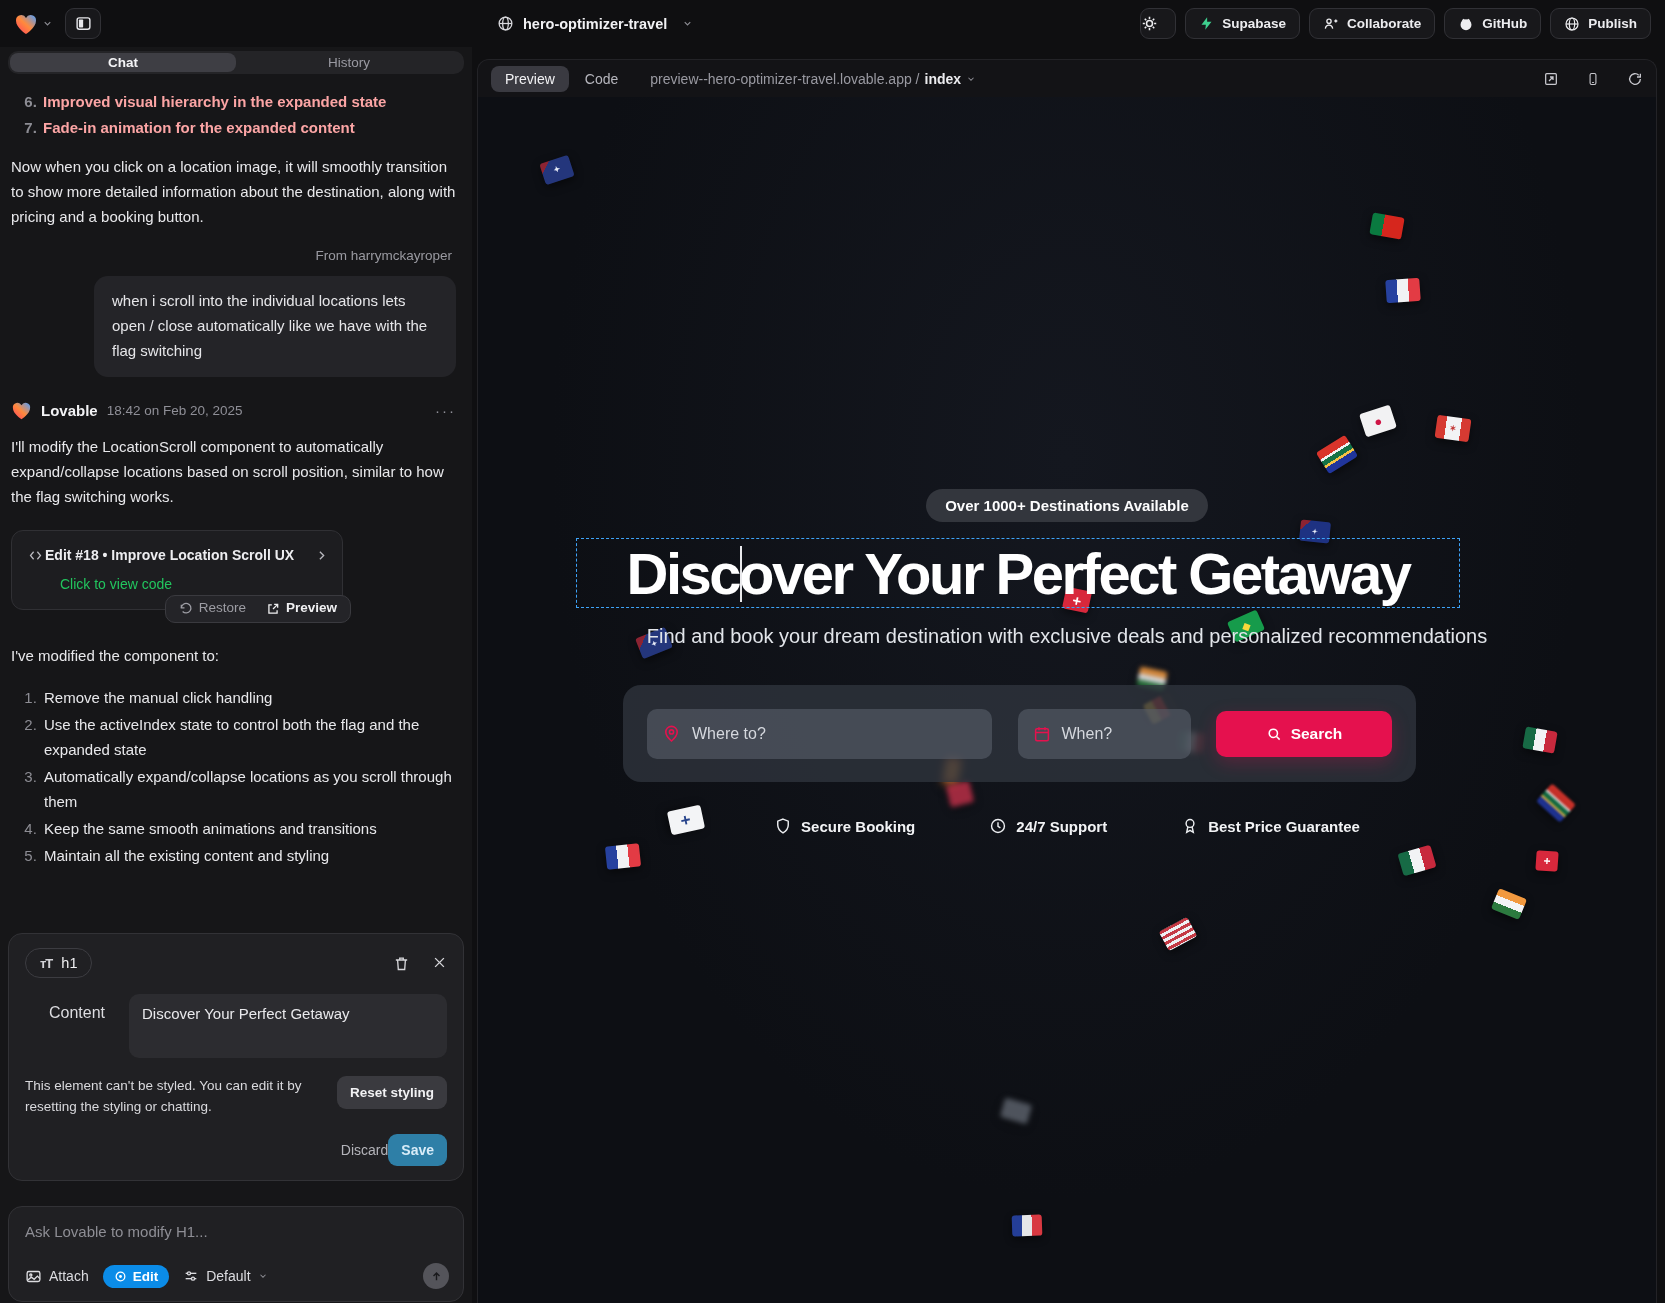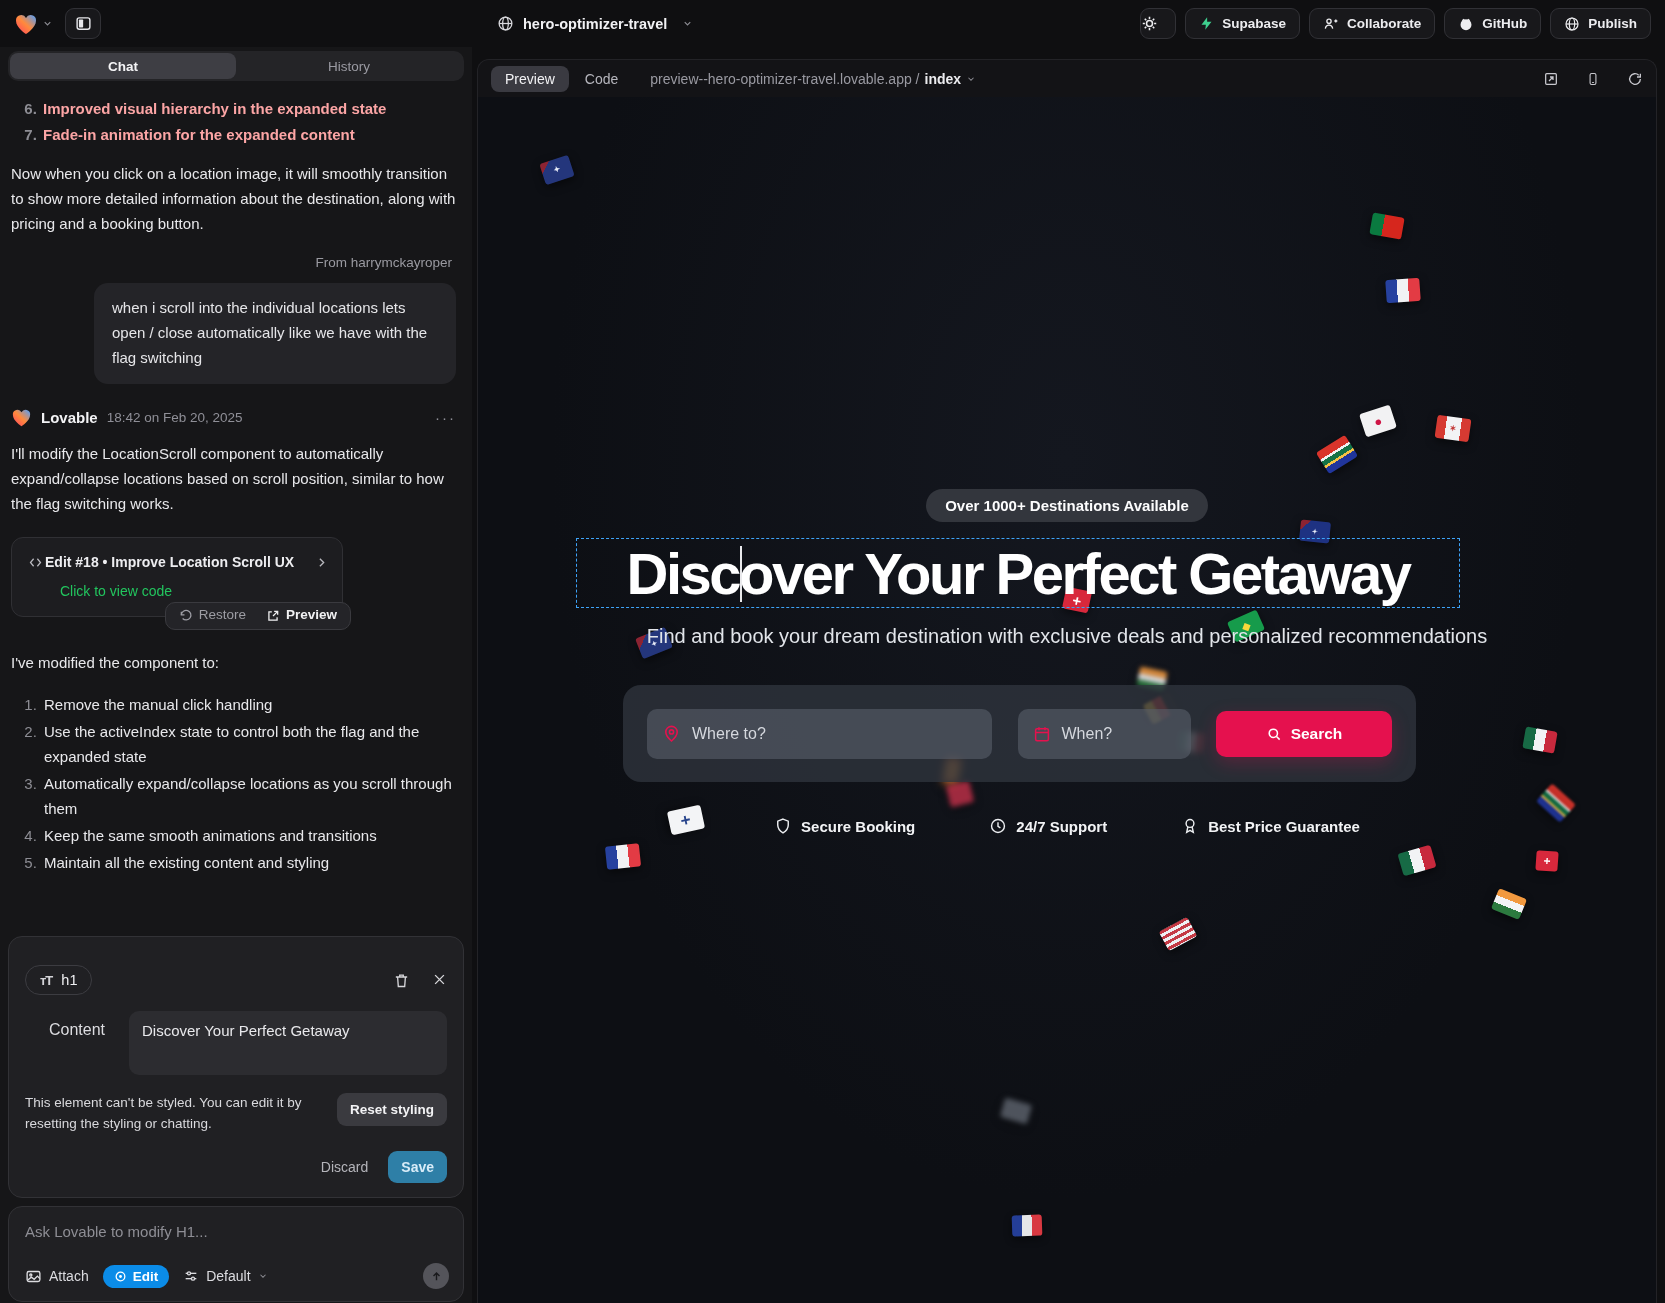--- a/index.html
+++ b/index.html
@@ -21,21 +21,21 @@
   .tb-right { margin-left:auto; display:flex; align-items:center; gap:9px; }
   .tb-btn { height:31px; padding:0 13px; border:1px solid #313136; border-radius:9px;
     background:#18181b; display:flex; align-items:center; gap:8px; font-size:13.5px;
     font-weight:600; color:#ededf0; cursor:pointer; }
   .tb-btn.square { width:36px; padding:0; }
   svg.i { display:block; }
 
   
   .sidebar { position:absolute; top:47px; left:0; width:472px; bottom:0;
     background:#161618; display:flex; flex-direction:column; }
-  .tabs { margin:4px 8px 0 8px; height:30px; background:#242427; border-radius:10px;
+  .tabs { margin:4px 8px 0 8px; height:23px; background:#242427; border-radius:10px;
     display:flex; padding:2px; }
   .tab { flex:1; border-radius:8px; display:flex; align-items:center; justify-content:center;
     font-size:13.5px; color:#9a9aa2; cursor:pointer; }
   .tab.active { background:#3e3e44; color:#f4f4f6; font-weight:600; }
 
   .chat { flex:1; overflow:hidden; padding:16px 16px 0 11px; font-size:15px; line-height:1.66; }
   ol.msg-list { margin:0 0 14px 0; padding-left:30px; color:#fca5a5;font-weight:bold; }
   ol.msg-list li { padding-left:2px; margin-bottom:1px; }
   ol.msg-list li::marker { color:#8d8d94; }
   .para { color:#e8e8eb; margin-bottom:16px; }
@@ -57,38 +57,38 @@
     padding:0 4px; gap:2px; }
   .ec-pill .pbtn { display:flex; align-items:center; gap:6px; padding:0 9px; font-size:13.5px;
     cursor:pointer; height:100%; }
   .pbtn.muted { color:#9d9da4; }
   .pbtn.lit { color:#f1f1f3; font-weight:600; }
   ol.steps { margin:18px 0 0 0; padding-left:30px; color:#e8e8eb; }
   ol.steps li { padding-left:3px; margin-bottom:2px; }
   ol.steps li::marker { color:#8d8d94; }
 
   
-  .style-panel { margin:6px 8px 8px 8px; background:#202023; border:1px solid #323236;
-    border-radius:14px; padding:28px 16px 14px 16px; }
+  .style-panel { margin:6px 8px 25px 8px; background:#202023; border:1px solid #323236;
+    border-radius:14px; padding:14px 16px 14px 16px; }
   .sp-head { display:flex; align-items:center; }
   .tag-pill { display:flex; align-items:center; gap:9px; border:1px solid #3c3c41;
     border-radius:18px; padding:6px 14px; font-size:14.5px; color:#f0f0f2; }
   .tt-ico { font-weight:700; font-size:13px; color:#d3d3d8; letter-spacing:-1px; }
   .sp-icons { margin-left:auto; display:flex; gap:22px; color:#d6d6da; }
   .sp-icons .ic { cursor:pointer; }
   .sp-content { display:flex; margin-top:16px; }
   .sp-label { width:104px; padding-top:10px; font-size:16px; color:#dcdce0;text-align:center; }
   .sp-textarea { flex:1; height:64px; background:#2c2c30; border:none; border-radius:10px;
     resize:none; color:#e9e9ec; font-family:"Liberation Sans",sans-serif; font-size:15px;
     padding:11px 13px; outline:none; }
   .sp-note-row { display:flex; align-items:flex-start; margin-top:18px; }
   .sp-note { width:300px; font-size:13.5px; line-height:1.55; color:#d9d9dd; }
   .reset-btn { margin-left:auto; background:#3a3a3f; border-radius:9px; padding:9px 13px;
     font-size:13.5px; font-weight:600; color:#f2f2f4; cursor:pointer; }
-  .sp-foot { display:flex; align-items:center; justify-content:flex-end; gap:20px; margin-top:16px; }
+  .sp-foot { display:flex; align-items:center; justify-content:flex-end; margin-top:16px; }
   .discard { color:#b4b4ba; font-size:14px; cursor:pointer; }
   .save { background:#2e7fa7; color:#d8ecf8; border-radius:9px; padding:8px 13px;
     font-size:14px; font-weight:600; cursor:pointer; }
 
   
   .composer { margin:0 8px 1px 8px; background:#202023; border:1px solid #323236;
     border-radius:14px; padding:16px 14px 12px 16px; height:96px; display:flex;
     flex-direction:column; justify-content:space-between; }
   .composer-ph { color:#8e8e95; font-size:15px; }
   .composer-row { display:flex; align-items:center; gap:14px; }

